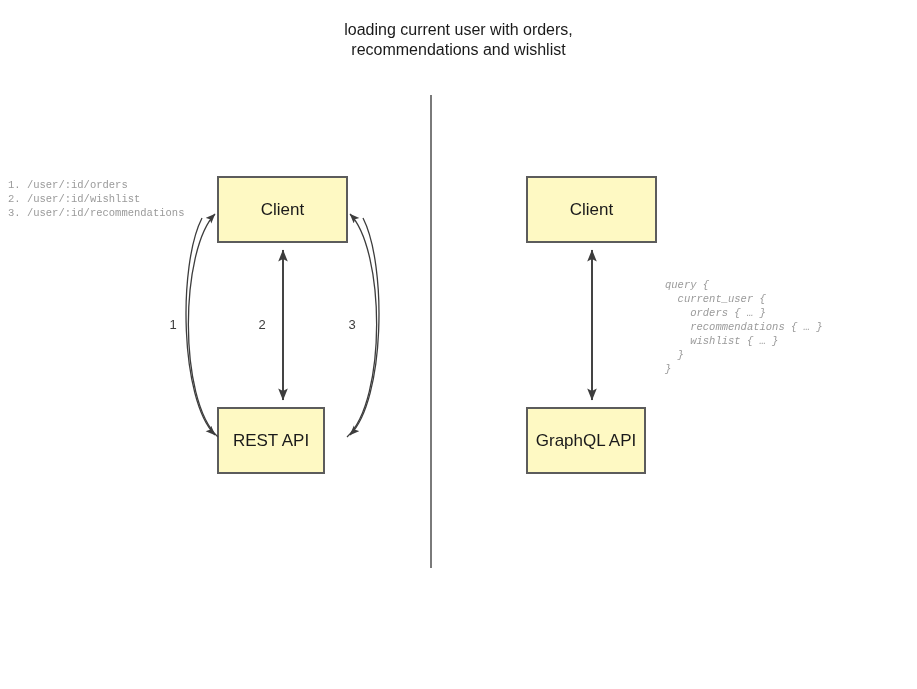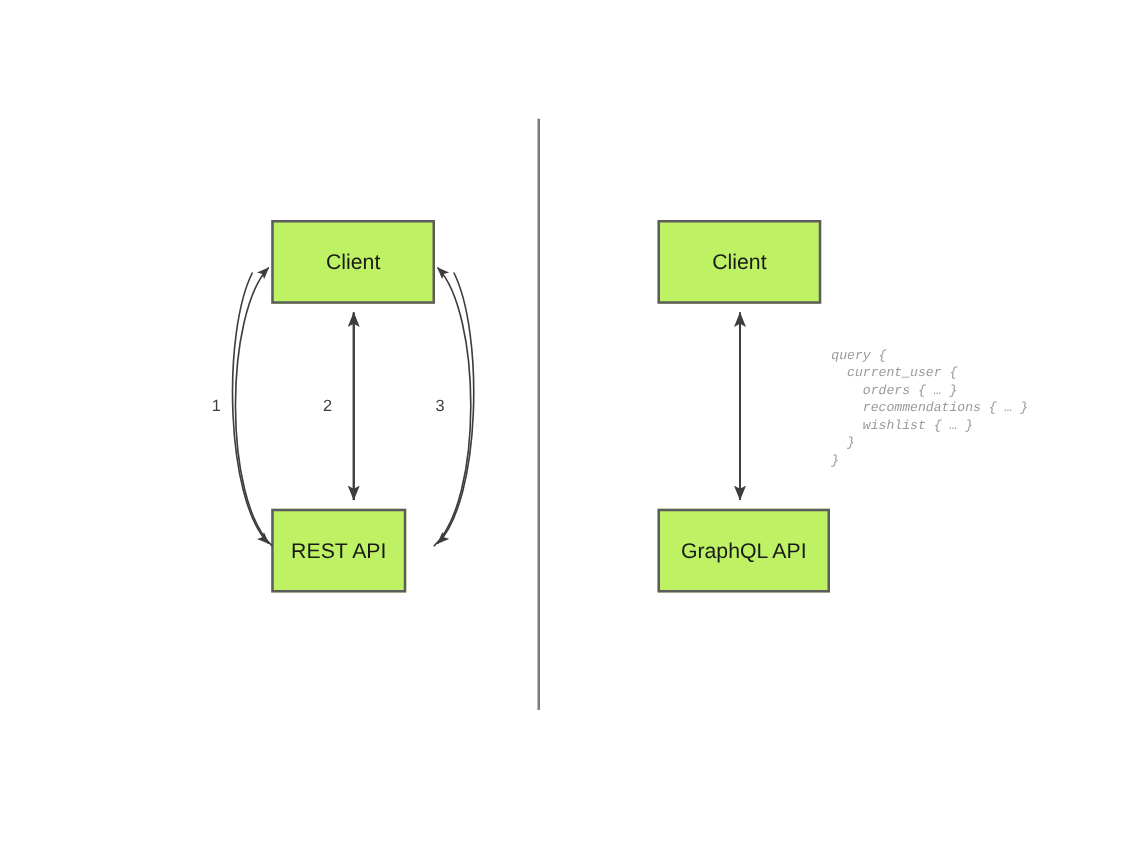--- a/index.html
+++ b/index.html
@@ -37,33 +37,33 @@
     top: 95px;
     width: 2px;
     height: 473px;
     background: #7a7a7a;
   }
 
   
   .node {
     position: absolute;
     box-sizing: border-box;
-    background: #bef264;
+    background: #fef9c3;
     border: 2px solid #5c5c5c;
     display: flex;
     align-items: center;
     justify-content: center;
     font-family: "Liberation Sans", sans-serif;
     font-size: 17px;
     color: #1a1a1a;
   }
   #client-rest  { left: 217px; top: 176px; width: 131px; height: 67px; }
   #rest-api     { left: 217px; top: 407px; width: 108px; height: 67px; }
   #client-gql   { left: 526px; top: 176px; width: 131px; height: 67px; }
-  #graphql-api  { left: 526px; top: 407px; width: 138px; height: 67px; }
+  #graphql-api  { left: 526px; top: 407px; width: 120px; height: 67px; }
 
   
   .mono-block {
     position: absolute;
     font-family: "Liberation Mono", monospace;
     font-size: 10.5px;
     line-height: 14px;
     color: #9a9a9a;
     white-space: pre;
   }
@@ -91,31 +91,36 @@
     width: 917px;
     height: 689px;
     pointer-events: none;
   }
 </style>
 </head>
 <body>
 
 <div id="canvas">
 
+  <div class="diagram-title">loading current user with orders,
+recommendations and wishlist</div>
 
   <div class="divider"></div>
 
   <div class="node" id="client-rest">
     <span>Client</span>
   </div>
 
   <div class="node" id="rest-api">
     <span>REST API</span>
   </div>
 
+  <div class="mono-block" id="rest-endpoints">1. /user/:id/orders
+2. /user/:id/wishlist
+3. /user/:id/recommendations</div>
 
   <div class="edge-label" id="edge-label-1">1</div>
   <div class="edge-label" id="edge-label-2">2</div>
   <div class="edge-label" id="edge-label-3">3</div>
 
   <div class="node" id="client-gql">
     <span>Client</span>
   </div>
 
   <div class="node" id="graphql-api">

